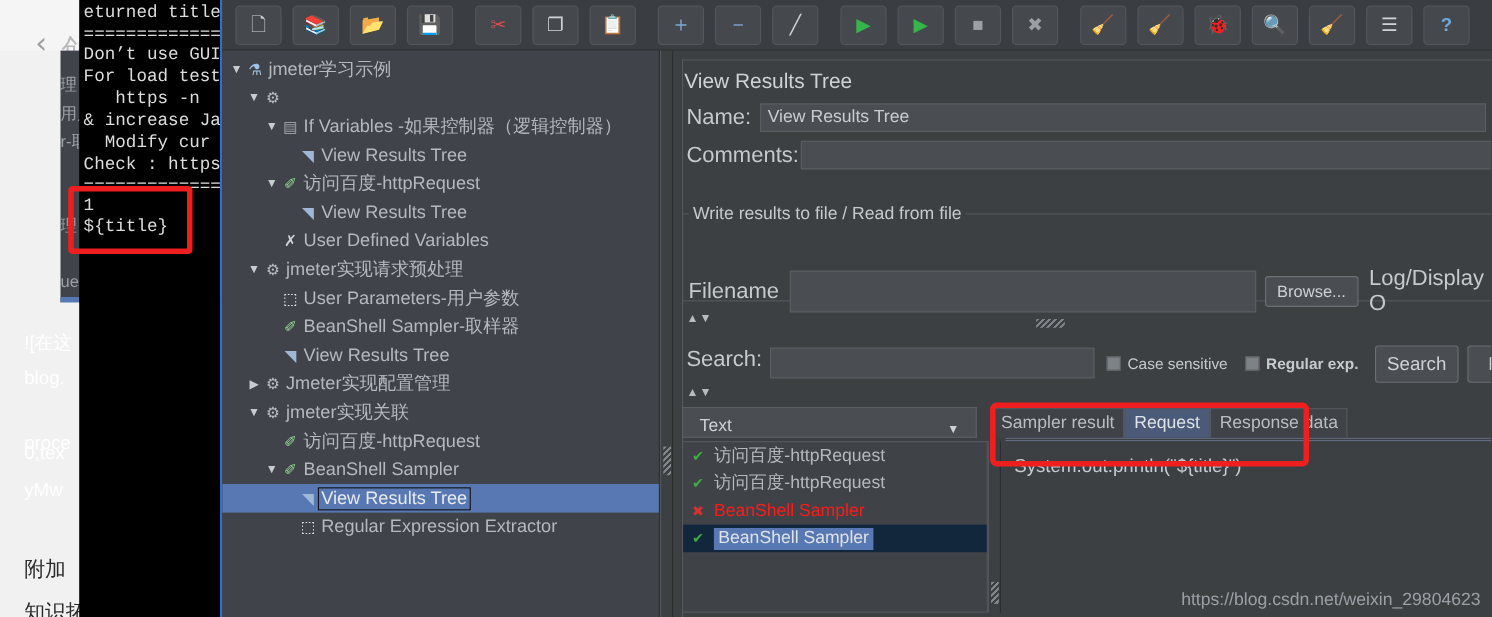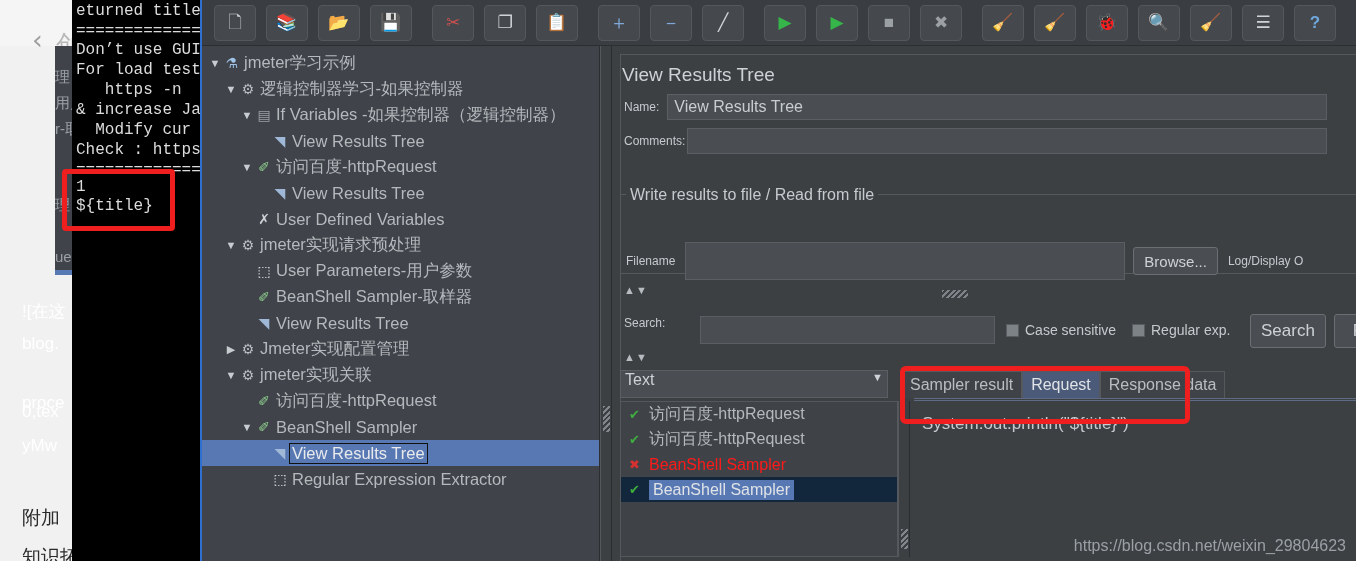--- a/index.html
+++ b/index.html
@@ -150,21 +150,21 @@
 
   
   #vrt-title {
     position:absolute; left:10px; top:18px; font-size:19px; color:#cdd2d6;
   }
   #panel-border {
     position:absolute; left:8px; top:8px; right:-2px; bottom:-2px;
     border:1px solid #55595e;
   }
   .field-row { position:absolute; display:flex; align-items:center; }
-  .flabel { color:#c5cace; font-size:12px; }
+  .flabel { color:#c5cace; font-size:20px; }
   .ftext {
     background:#4a4e53; border:1px solid #5a5f64;
     height:26px; color:#c8cdd1; font-size:16px;
     display:flex; align-items:center; padding:0 6px;
   }
   #grp-write {
     position:absolute; left:8px; top:148px; right:-2px; height:80px;
     border:1px solid #55595e;
   }
   #grp-write-legend {
@@ -214,22 +214,22 @@
   #list-scroll .grip {
     position:absolute; left:2px; bottom:8px; width:7px; height:20px;
     background:repeating-linear-gradient(135deg,#8f949a 0 2px,transparent 2px 4px);
     opacity:.85;
   }
 
   
   #combo {
     position:absolute; left:8px; top:324px; width:268px; height:28px;
     background:#4a4e53; border:1px solid #5a5f64;
-    display:flex; align-items:flex-start; justify-content:space-between;
-    padding:0 4px; color:#cdd2d6; font-size:16px; cursor:pointer;gap:23px;
+    display:flex; align-items:flex-end; justify-content:space-between;
+    padding:0 15px; color:#cdd2d6; font-size:16px; cursor:pointer;gap:23px;
   }
 
   
   #tabstrip {
     position:absolute; left:289px; top:324px; right:0; height:28px;
     display:flex; align-items:flex-end;
   }
   .tab {
     height:27px; padding:0 8px; display:flex; align-items:center;
     font-size:16px; color:#b9bec3; border:1px solid #55595e;
@@ -386,21 +386,20 @@
     <div id="treepane">
         <div style="padding-top: 4px;">
           <div class="trow" style="padding-left: 6px;">
             <span class="tw">▼</span>
             <span class="ic" style="color: rgb(159, 196, 232);">⚗</span>
             <span class="lbl">jmeter学习示例</span>
           </div>
           <div class="trow" style="padding-left: 22px;">
             <span class="tw">▼</span>
             <span class="ic" style="color: rgb(185, 190, 195);">⚙</span>
-            <span class="lbl">逻辑控制器学习-如果控制器</span>
           </div>
           <div class="trow" style="padding-left: 38px;">
             <span class="tw">▼</span>
             <span class="ic" style="color: rgb(155, 160, 165);">▤</span>
             <span class="lbl">If Variables  -如果控制器（逻辑控制器）</span>
           </div>
           <div class="trow" style="padding-left: 54px;">
             <span class="tw"></span>
             <span class="ic" style="color: rgb(159, 184, 216);">◥</span>
             <span class="lbl">View Results Tree</span>
@@ -509,21 +508,21 @@
         <span class="flabel">Search:</span>
       </div>
       <div id="searchbox"></div>
 
       <div class="field-row" style="left:394px; top:276px;">
         <span class="chk"></span>
         <span class="flabel" style="font-size:14px;">Case sensitive</span>
       </div>
       <div class="field-row" style="left:520px; top:276px;">
         <span class="chk"></span>
-        <span class="flabel" style="font-size:14px;">Regular exp.</span>
+        <span class="flabel" style="font-size:14px;font-weight:bold;">Regular exp.</span>
       </div>
       <div class="btn" style="position:absolute; left:638px; top:268px; height:34px; font-size:17px;">Search</div>
       <div class="btn" style="position:absolute; left:722px; top:268px; height:34px; width:50px; font-size:17px; overflow:hidden;">R</div>
 
       <div class="arrows" style="left:12px; top:305px;">▲▼</div>
 
       <div id="combo">
         <span>Text</span>
         <span style="font-size:11px;">▼</span>
       </div>

